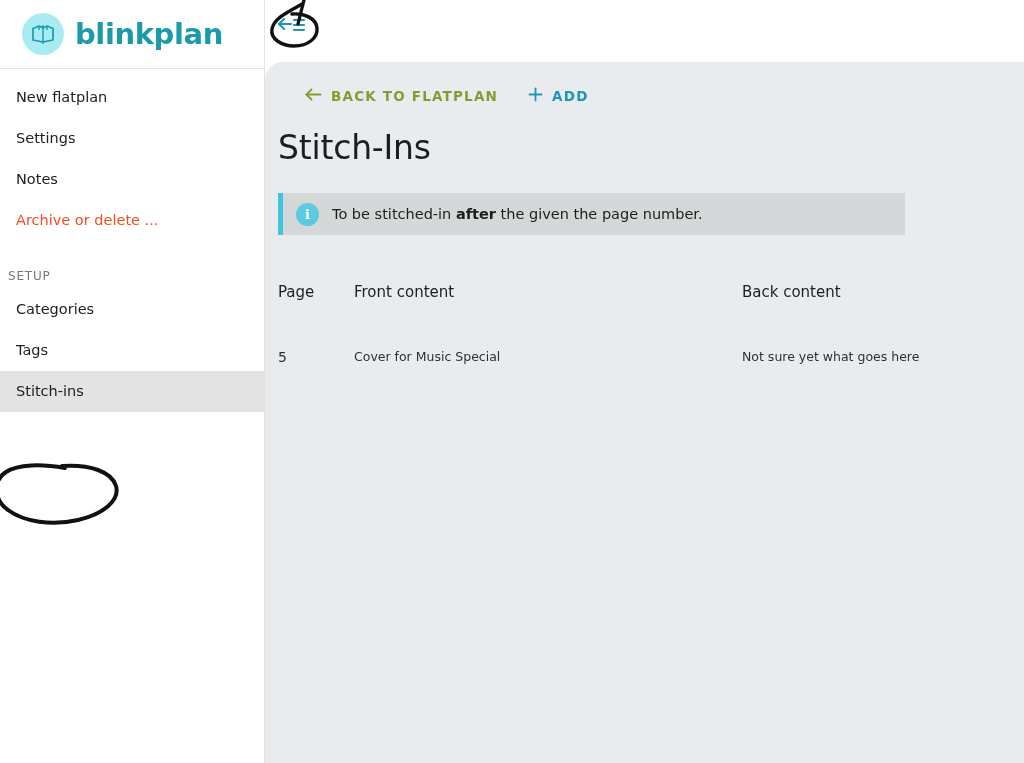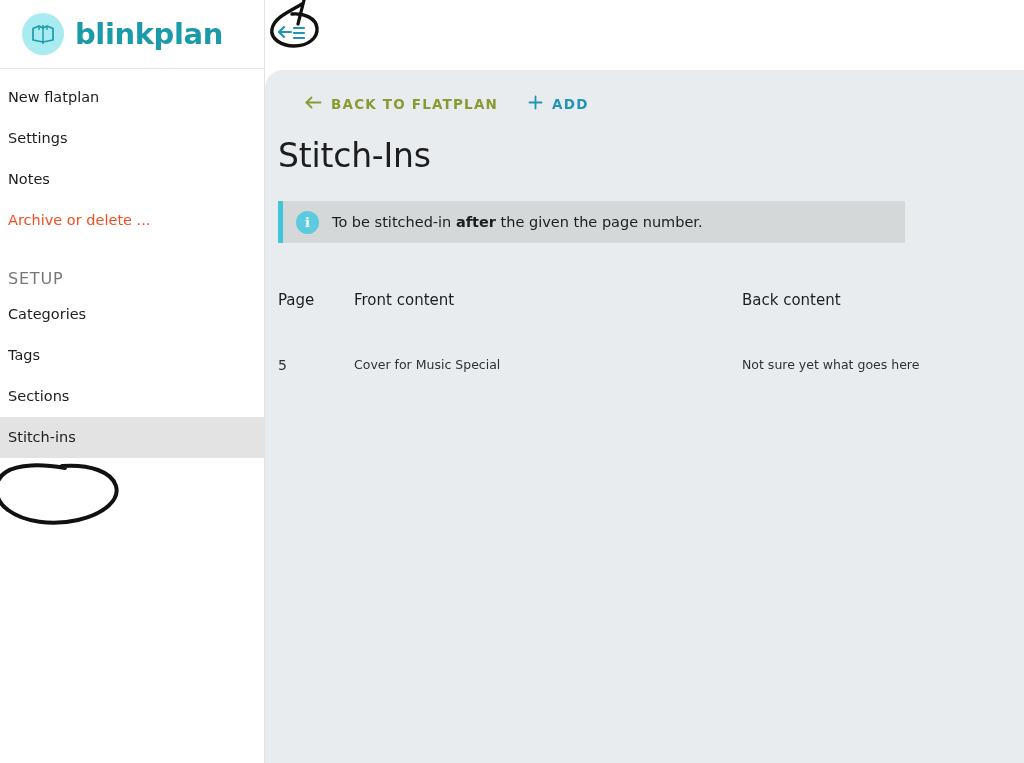--- a/index.html
+++ b/index.html
@@ -50,39 +50,39 @@
     font-size: 13.5px;
     font-weight: 700;
     letter-spacing: 1.6px;
     color: #8a9a33;
   }
   .chev { display: block; }
 
   .nav-list { margin-top: 8px; }
   .nav-item {
     display: block;
-    padding: 10px 0 10px 8px;
+    padding: 10px 0 10px 16px;
     font-size: 14.5px;
     color: #1d1d1d;
     line-height: 21px;
     cursor: pointer;
   }
   .nav-item.danger { color: #f04e23; }
   .nav-item.active { background: #e3e3e3; }
 
   .nav-group-title {
     padding: 28px 12px 6px 8px;
-    font-size: 16px;
+    font-size: 12px;
     letter-spacing: 0.8px;
     color: #777777;
   }
 
   
   #main {
-    position: absolute; left: 265px; top: 8px;
+    position: absolute; left: 265px; top: 0;
     width: 759px; height: 546px;
     background: #ffffff;
   }
   #main-panel {
     position: absolute; left: 0; top: 62px;
     width: 759px; height: 701px;
     background: #e9ecef;
     border-top-left-radius: 18px;
   }
   #toolbar {
@@ -189,21 +189,20 @@
       <div class="nav-item">Settings</div>
       <div class="nav-item">Notes</div>
       <div class="nav-item danger">Archive or delete ...</div>
     </div>
 
     <div class="nav-group-title">SETUP</div>
 
     <div class="nav-list" style="margin-top:0">
       <div class="nav-item">Categories</div>
       <div class="nav-item">Tags</div>
-      <div class="nav-item">Sections</div>
       <div class="nav-item active">Stitch-ins</div>
     </div>
   </div>
 
   <div id="main">
 
     <div style="position:absolute;left:6px;top:8px;">
       <svg width="42" height="34" viewBox="0 0 42 34">
         <path d="M8 16 L20 16" stroke="#2195b3" stroke-width="2.2" stroke-linecap="round"></path>
         <path d="M13 11 L8 16 L13 21" stroke="#2195b3" stroke-width="2.2" fill="none" stroke-linecap="round" stroke-linejoin="round"></path>

